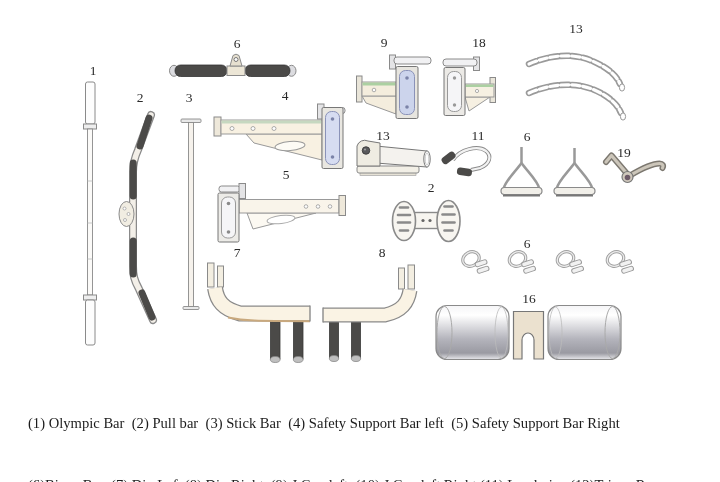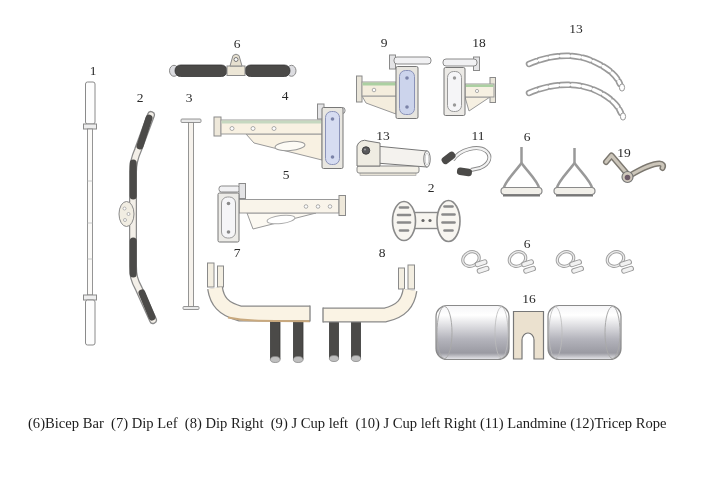--- a/index.html
+++ b/index.html
@@ -283,17 +283,18 @@
   <span class="num" style="left:383px;top:136px">13</span>
   <span class="num" style="left:478px;top:136px">11</span>
   <span class="num" style="left:576px;top:29px">13</span>
   <span class="num" style="left:527px;top:137px">6</span>
   <span class="num" style="left:527px;top:244px">6</span>
   <span class="num" style="left:529px;top:299px">16</span>
   <span class="num" style="left:431px;top:188px">2</span>
   <span class="num" style="left:624px;top:153px">19</span>
 
   <div id="caption">
+    <div>(1) Olympic Bar  (2) Pull bar  (3) Stick Bar  (4) Safety Support Bar left  (5) Safety Support Bar Right</div>
     <div>(6)Bicep Bar  (7) Dip Lef  (8) Dip Right  (9) J Cup left  (10) J Cup left Right (11) Landmine (12)Tricep Rope</div>
     
   </div>
 
 </div>
 
 </body></html>

